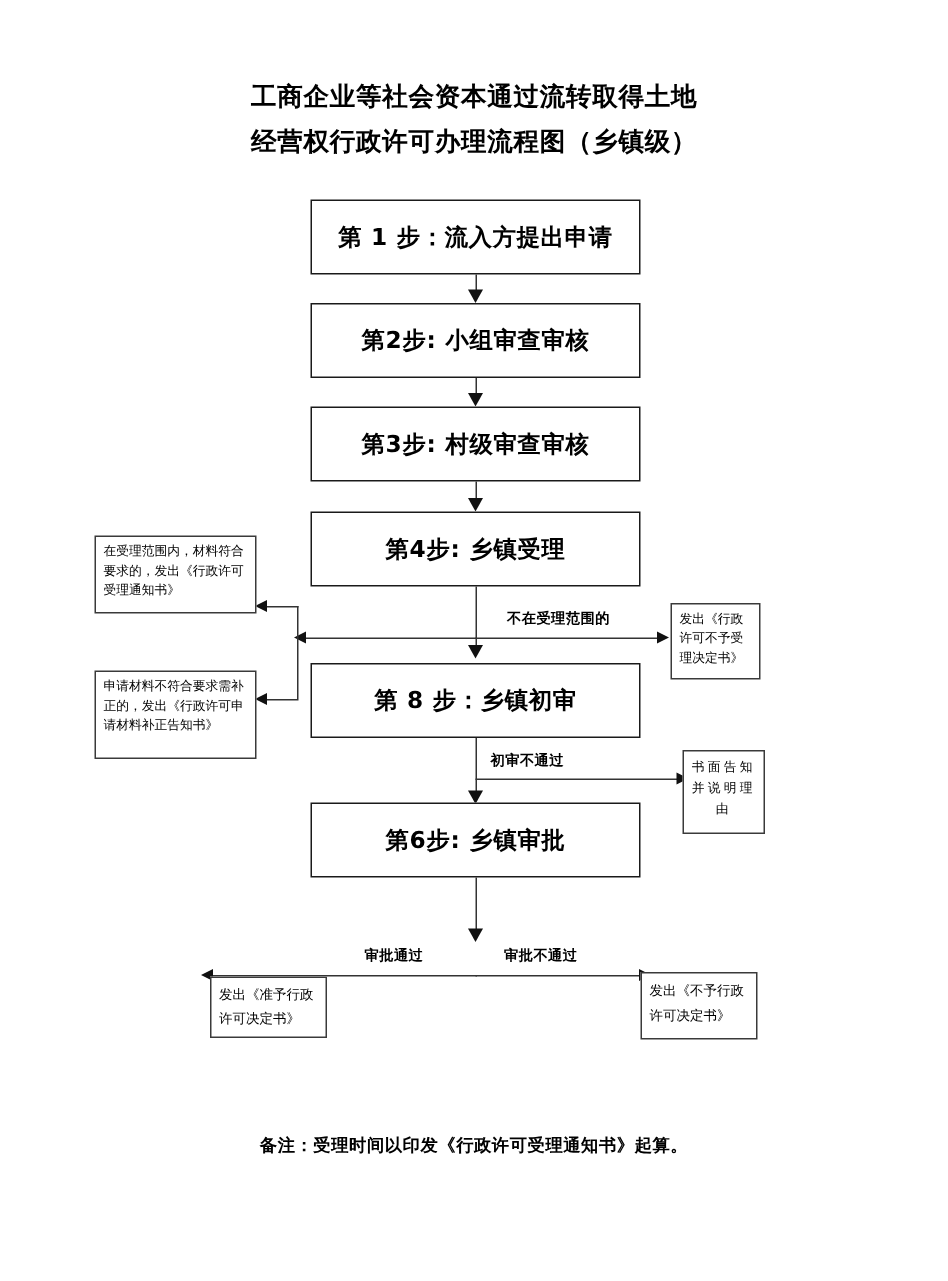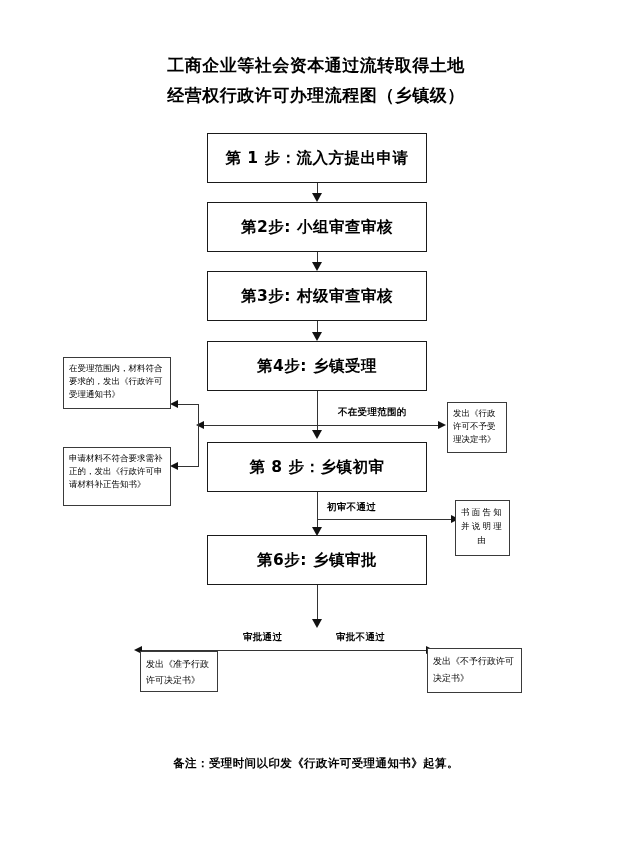--- a/index.html
+++ b/index.html
@@ -194,17 +194,17 @@
   <div class="hline" style="left:140px; top:650px; width:178px;"></div>
   <div class="arrow-left" style="left:134px; top:645.5px;"></div>
   <div class="edge-label" style="left:243px; top:631px;">审批通过</div>
 
   <div class="hline" style="left:317px; top:650px; width:110px;"></div>
   <div class="arrow-right" style="left:426px; top:645.5px;"></div>
   <div class="edge-label" style="left:336px; top:631px;">审批不通过</div>
 
   <div class="note-box" style="left:140px; top:651px; width:78px; height:41px; font-size:9px; line-height:16px;">发出《准予行政许可决定书》</div>
 
-  <div class="note-box" style="left:427px; top:648px; width:95px; height:45px; font-size:9px; line-height:17px;">发出《不予行政许可决定书》</div>
+  <div class="note-box" style="left:427px; top:648px; width:78px; height:45px; font-size:9px; line-height:17px;">发出《不予行政许可决定书》</div>
 
   <div class="footnote">备注：受理时间以印发《行政许可受理通知书》起算。</div>
 
 </div>
 
 </body></html>

